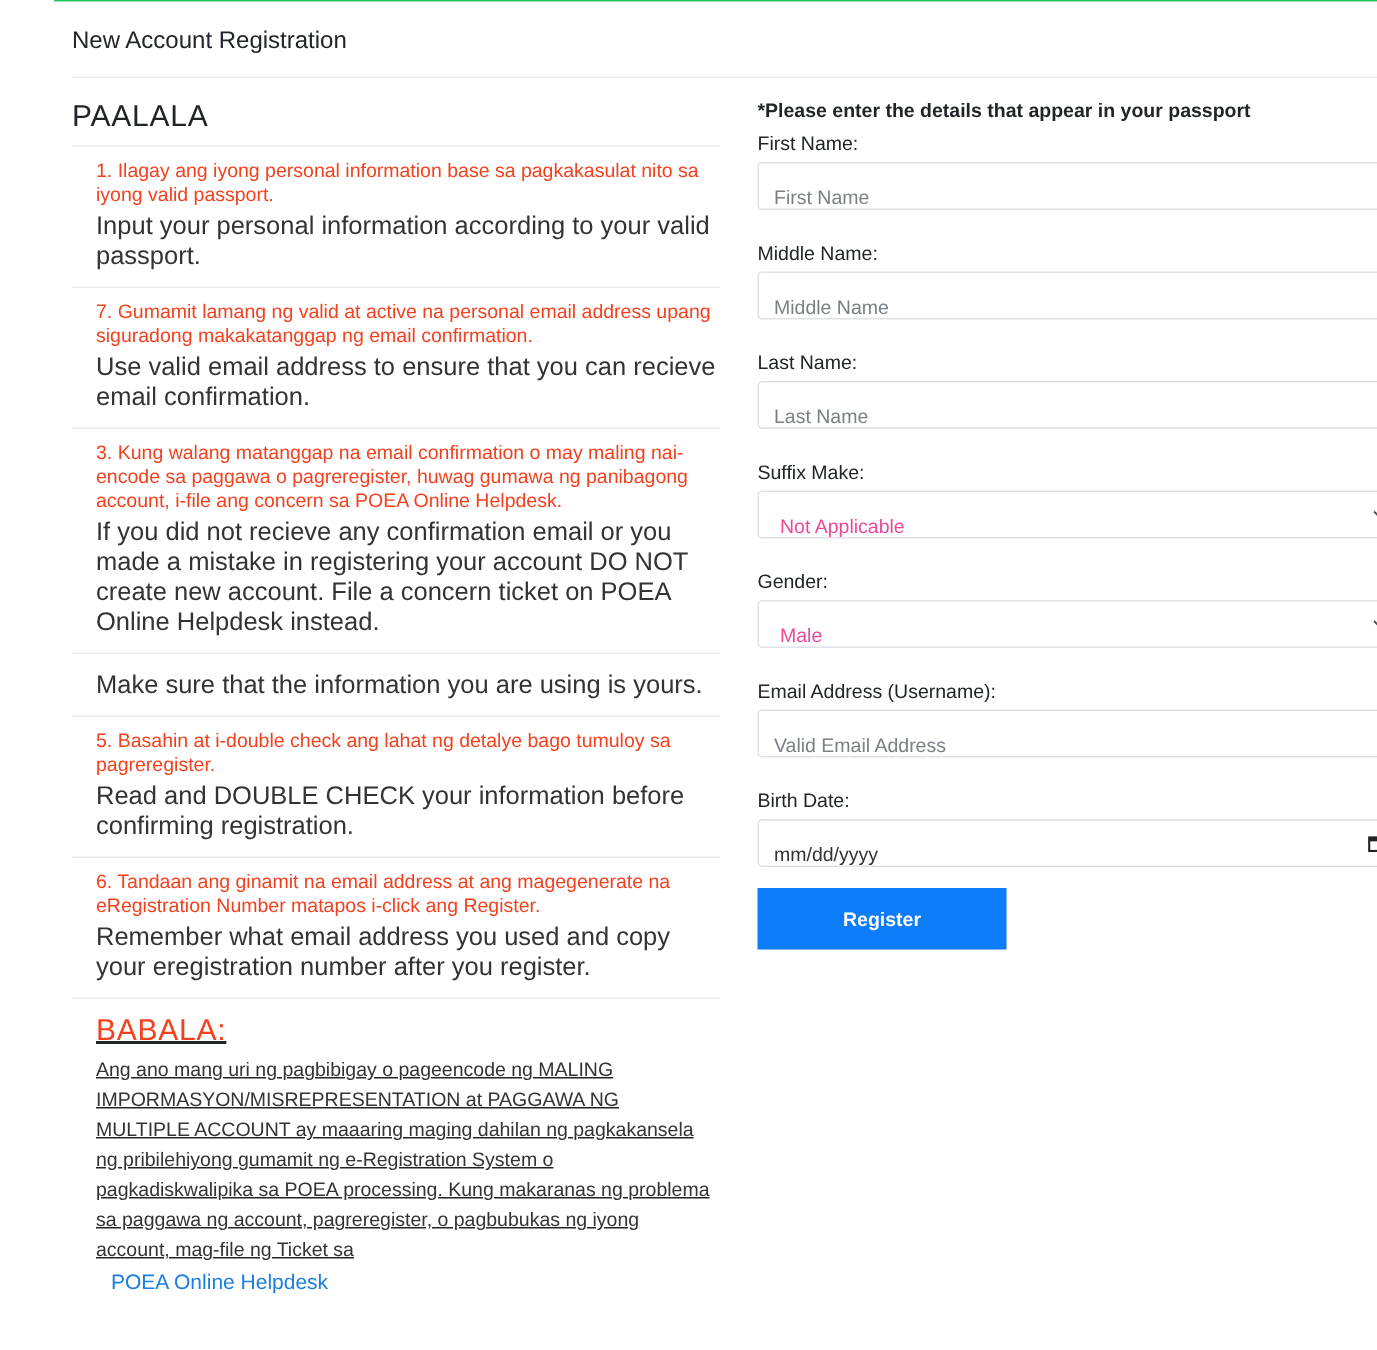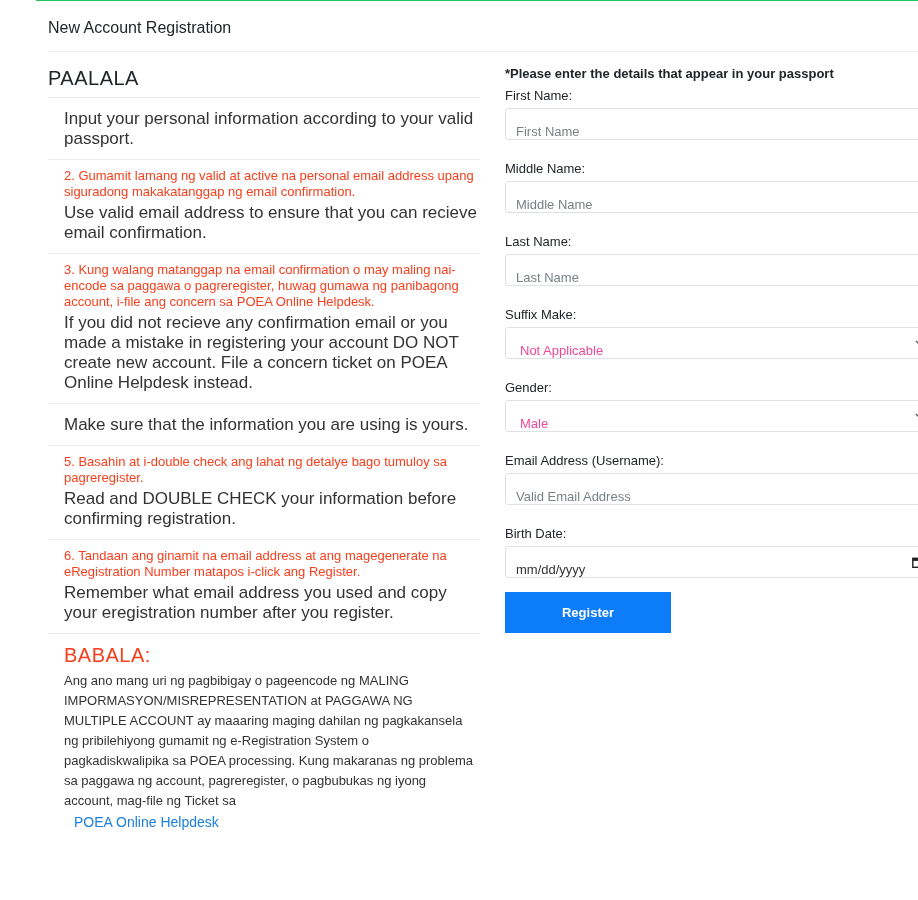--- a/index.html
+++ b/index.html
@@ -20,21 +20,21 @@
   }
   
   .left { position: absolute; left: 12px; top: 62px; width: 432px; }
   .paalala {
     font-size: 20px; color: #212529; letter-spacing: 0.5px; padding: 4px 0 0 0; height: 34px;
   }
   .rule { height: 1px; background: #e9ecef; width: 432px; }
   .notice { padding: 8px 0 10px 16px; }
   .notice .tl { color: #f5401e; font-size: 13px; line-height: 16px; }
   .notice .en { color: #333; font-size: 17px; line-height: 20px; margin-top: 3px; }
-  .babala-block { padding: 10px 0 0 16px; }
+  .babala-block { padding: 10px 0 0 16px; text-decoration: underline; }
   .babala-title { color: #f5401e; font-size: 20px; letter-spacing: 0.5px; margin-bottom: 4px; }
   .babala-text { color: #333; font-size: 13px; line-height: 20px; width: 410px; }
   .help-link { display: inline-block; color: #1a7fe0; font-size: 14px; margin-left: 10px; margin-top: 3px; text-decoration: none; }
   
   .right { position: absolute; left: 469px; top: 64px; width: 431px; }
   .note { font-size: 13px; font-weight: bold; color: #212529; height: 22px; line-height: 18px; }
   .lbl { font-size: 13px; color: #212529; height: 21px; line-height: 18px; }
   .field {
     width: 431px; height: 32px; border: 1px solid #dee2e6; border-radius: 3px;
     margin-bottom: 20px; display: flex; align-items: flex-end; padding: 0 10px;
@@ -55,26 +55,27 @@
 
 <div class="frame">
   <div class="header">New Account Registration</div>
   <div class="header-rule"></div>
 
   <div class="left">
     <div class="paalala">PAALALA</div>
     <div class="rule"></div>
 
     <div class="notice">
+      <div class="tl">1. Ilagay ang iyong personal information base sa pagkakasulat nito sa iyong valid passport.</div>
       <div class="en">Input your personal information according to your valid passport.</div>
     </div>
     <div class="rule"></div>
 
     <div class="notice">
-      <div class="tl">2. Gumamit lamang ng valid at active na personal email address upang siguradong makakatanggap ng email confirmation.</div>
+      <div class="tl">7. Gumamit lamang ng valid at active na personal email address upang siguradong makakatanggap ng email confirmation.</div>
       <div class="en">Use valid email address to ensure that you can recieve email confirmation.</div>
     </div>
     <div class="rule"></div>
 
     <div class="notice">
       <div class="tl">3. Kung walang matanggap na email confirmation o may maling nai-encode sa paggawa o pagreregister, huwag gumawa ng panibagong account, i-file ang concern sa POEA Online Helpdesk.</div>
       <div class="en">If you did not recieve any confirmation email or you made a mistake in registering your account DO NOT create new account. File a concern ticket on POEA Online Helpdesk instead.</div>
     </div>
     <div class="rule"></div>
 

